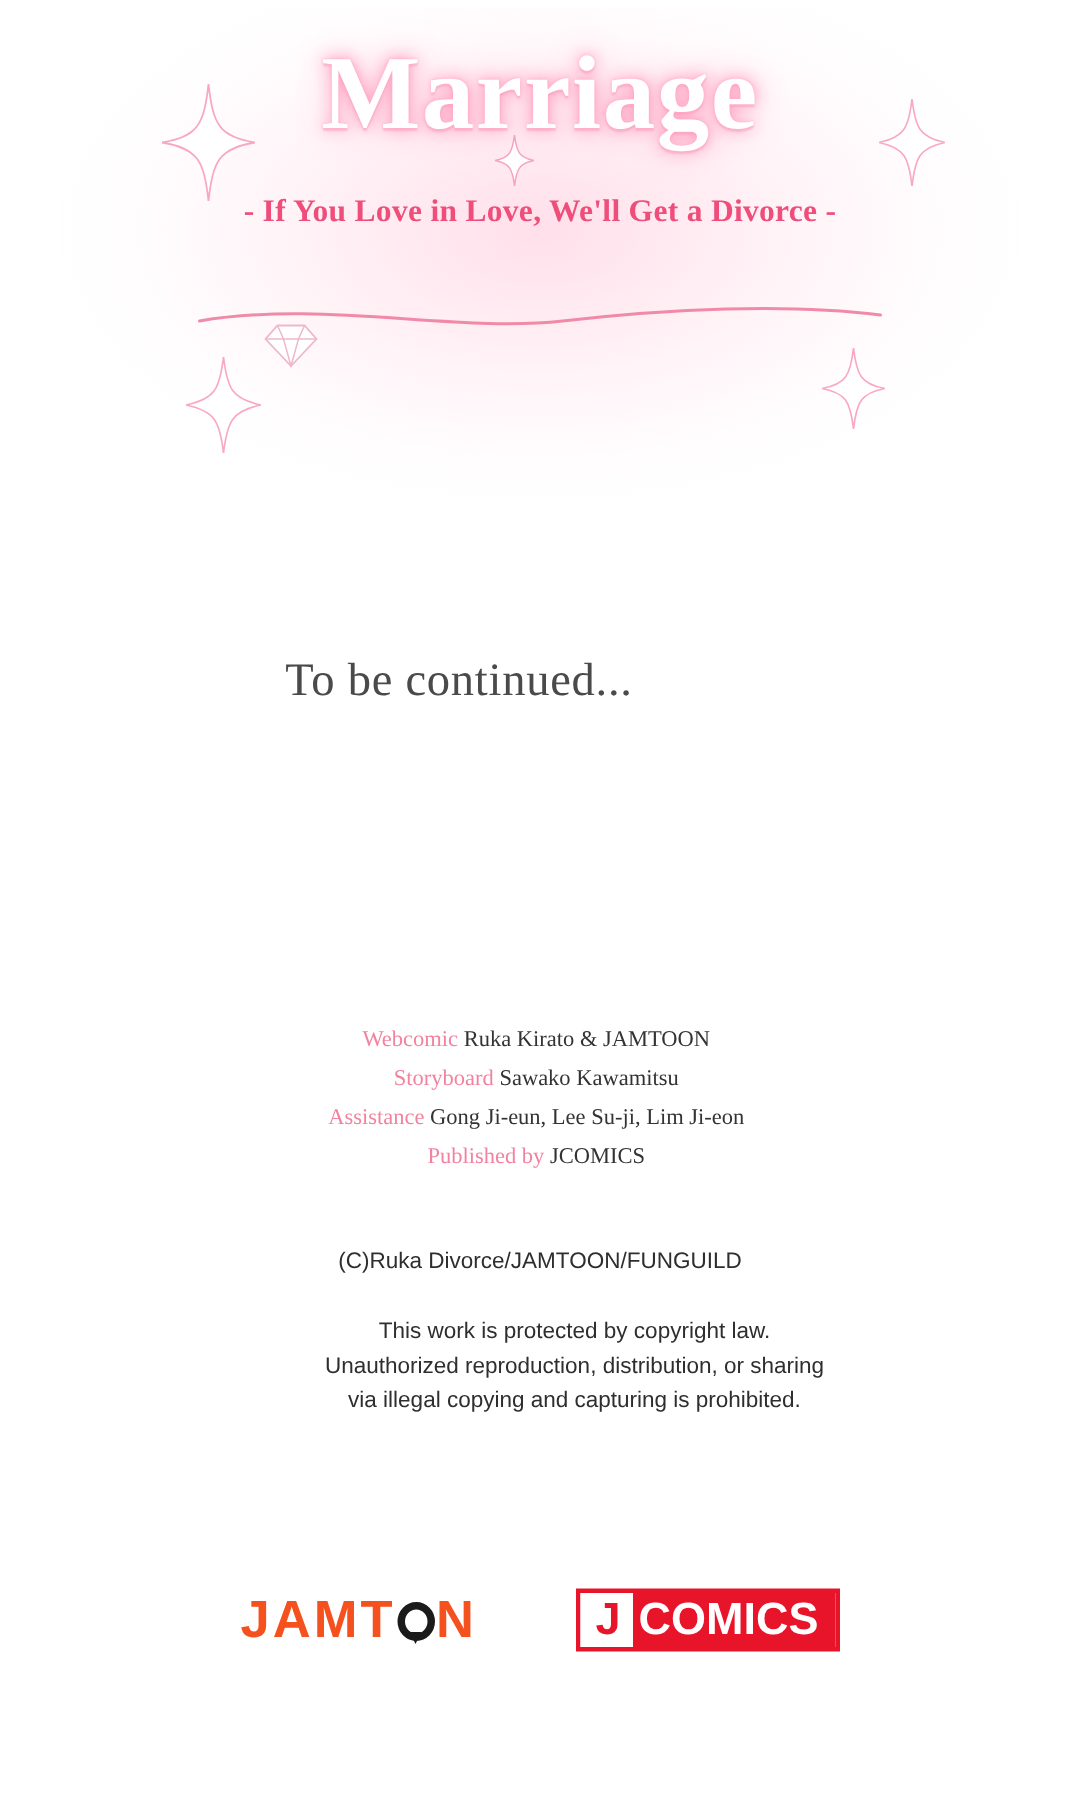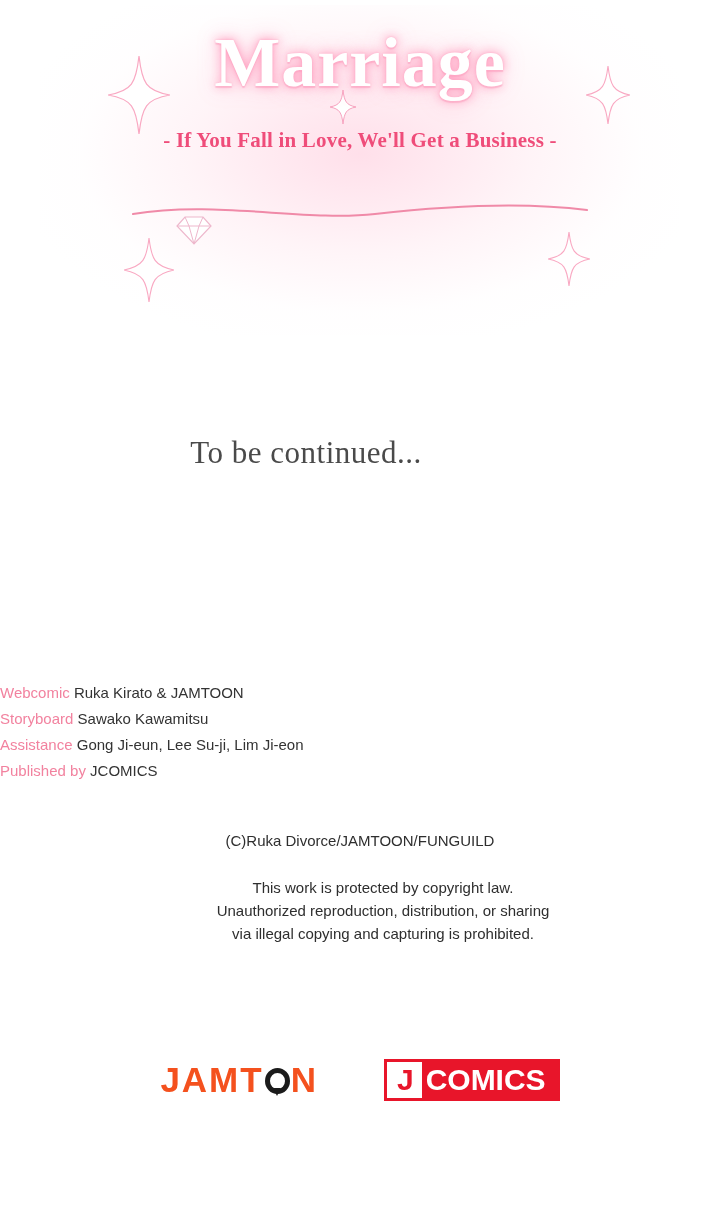--- a/index.html
+++ b/index.html
@@ -112,24 +112,25 @@
     color: #4a4a4a;
     letter-spacing: 0.5px;
   }
 
   
   .credits {
     position: absolute;
     left: 0;
     top: 680px;
     width: 715px;
-    text-align: left;
+    text-align: center;
     font-size: 15px;
     line-height: 26px;
     color: #333333;
+    font-family: Liberation Serif, serif;
   }
   .credits .row { white-space: nowrap; }
   .credits .role {
     color: #f2829f;
   }
 
   .copyline {
     position: absolute;
     left: 0;
     top: 832px;
@@ -268,21 +269,21 @@
 
 
     <div class="swash">
       <svg width="470" height="26" viewBox="0 0 470 26">
         <path d="M8 16 C90 2, 180 24, 250 16 C320 8, 400 4, 462 12" fill="none" stroke="#f08aa8" stroke-width="2" stroke-linecap="round"></path>
       </svg>
     </div>
 
     <div class="title-sub">Marriage</div>
 
-    <div class="tagline">- If You Fall in Love, We'll Get a Business -</div>
+    <div class="tagline">- If You Love in Love, We'll Get a Divorce -</div>
   </div>
 
   <div class="tbc">To be continued...</div>
 
   <div class="credits">
     <div class="row">
       <span class="role">Webcomic</span>
       <span>Ruka Kirato &amp; JAMTOON</span>
     </div>
     <div class="row">

